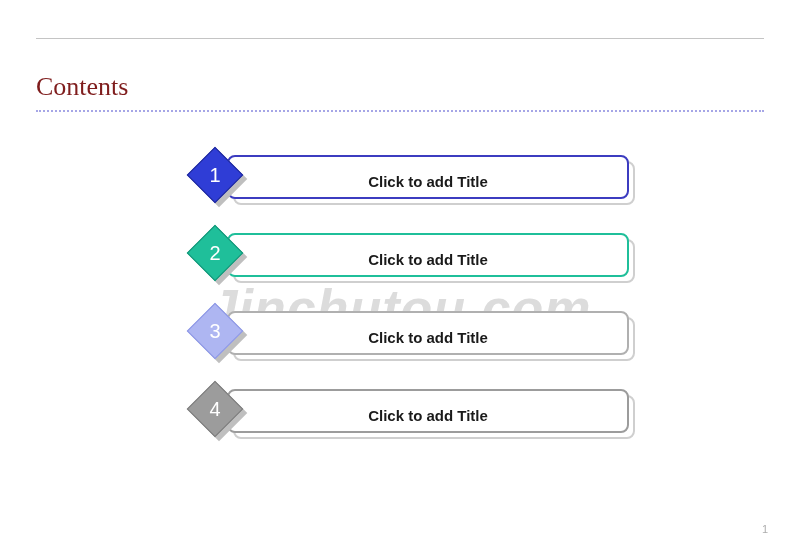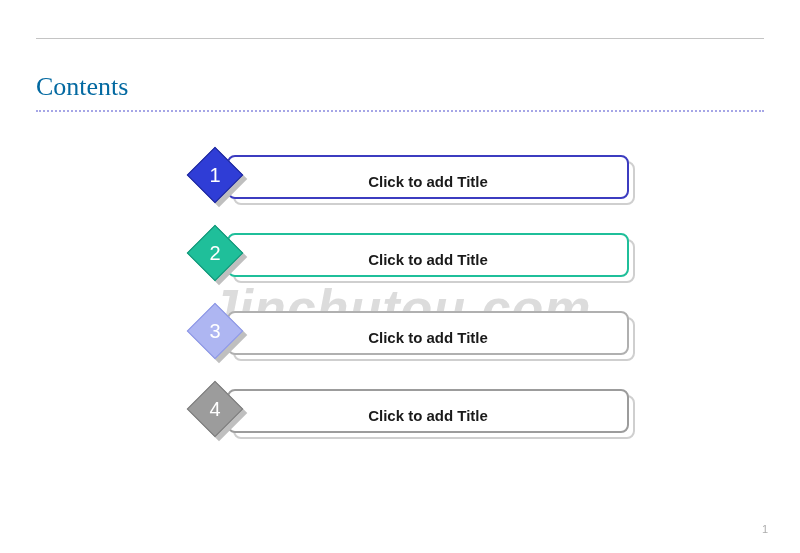--- a/index.html
+++ b/index.html
@@ -18,21 +18,21 @@
   right: 36px;
   height: 1px;
   background: #c4c4c4;
 }
 .page-title {
   position: absolute;
   top: 72px;
   left: 36px;
   font-family: Georgia, 'Times New Roman', serif;
   font-size: 26px;
-  color: #0369a1;
+  color: #7f1d1d;
 }
 .dotted-rule {
   position: absolute;
   top: 110px;
   left: 36px;
   right: 36px;
   height: 0;
   border-top: 2px dotted #a6a6e6;
 }
 .items {

